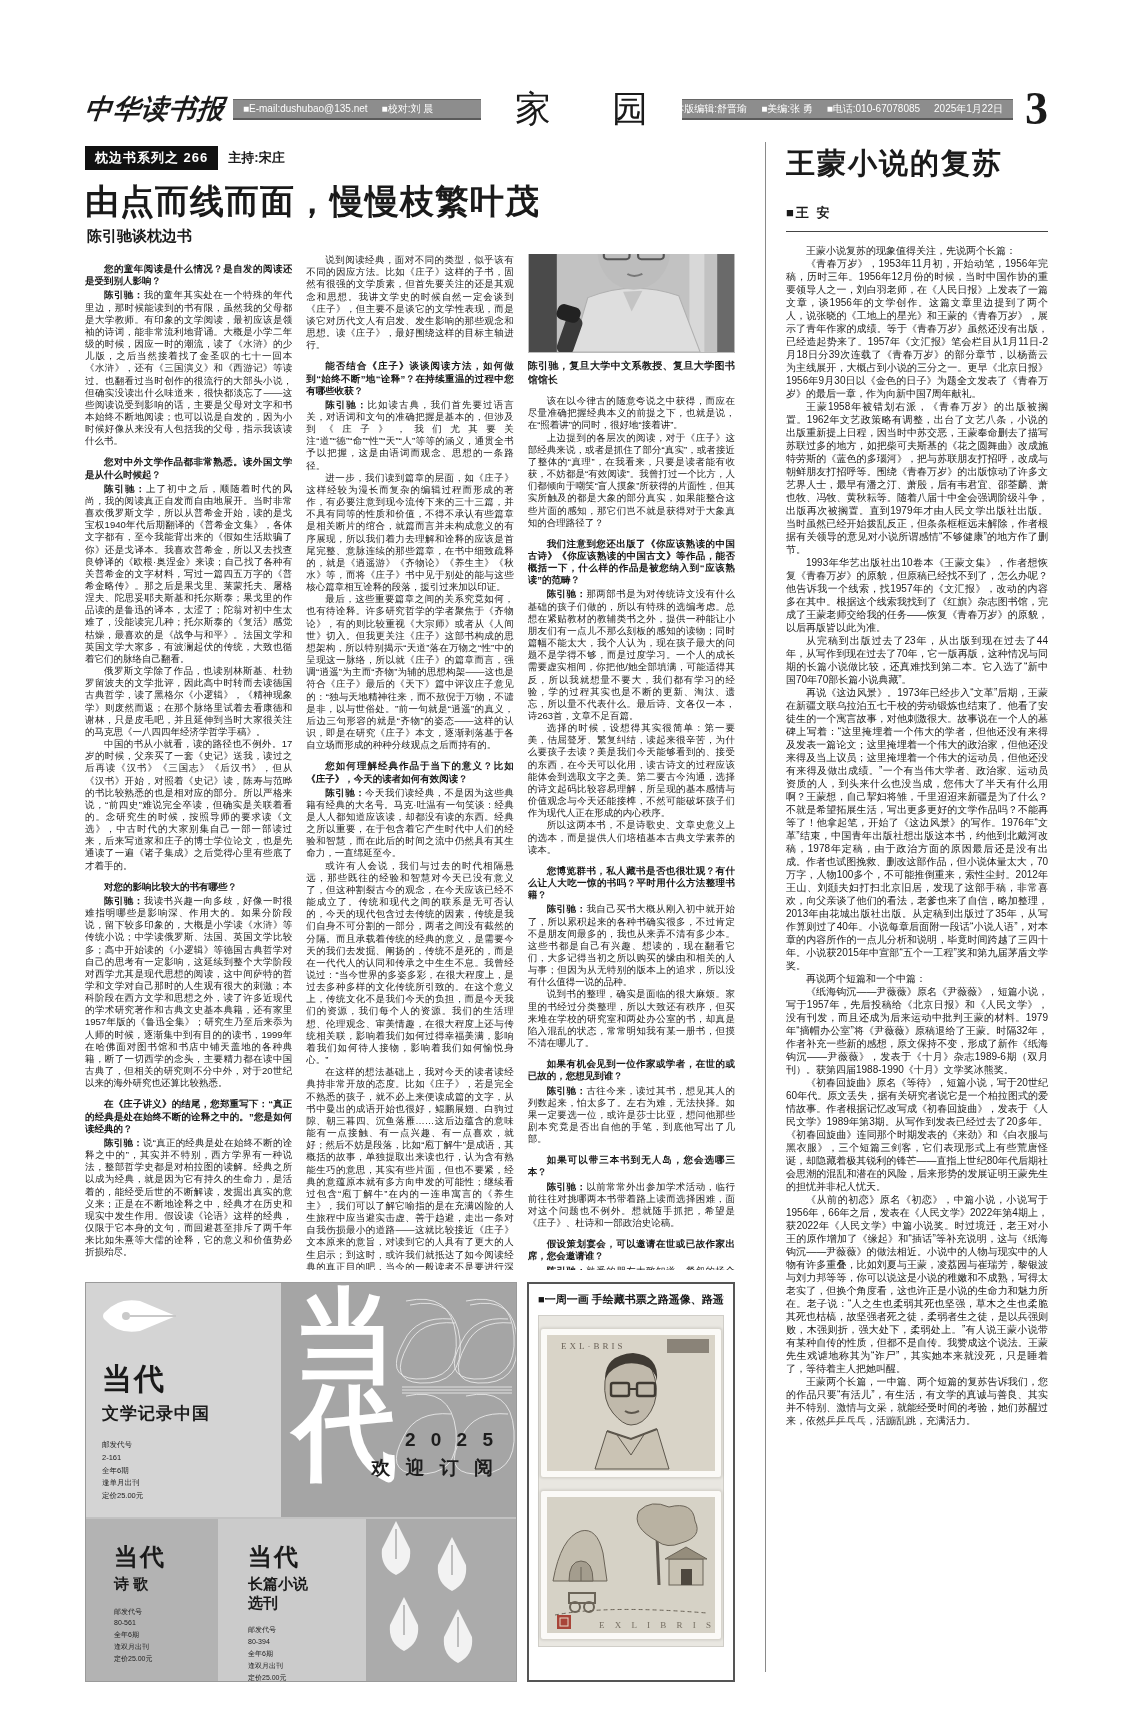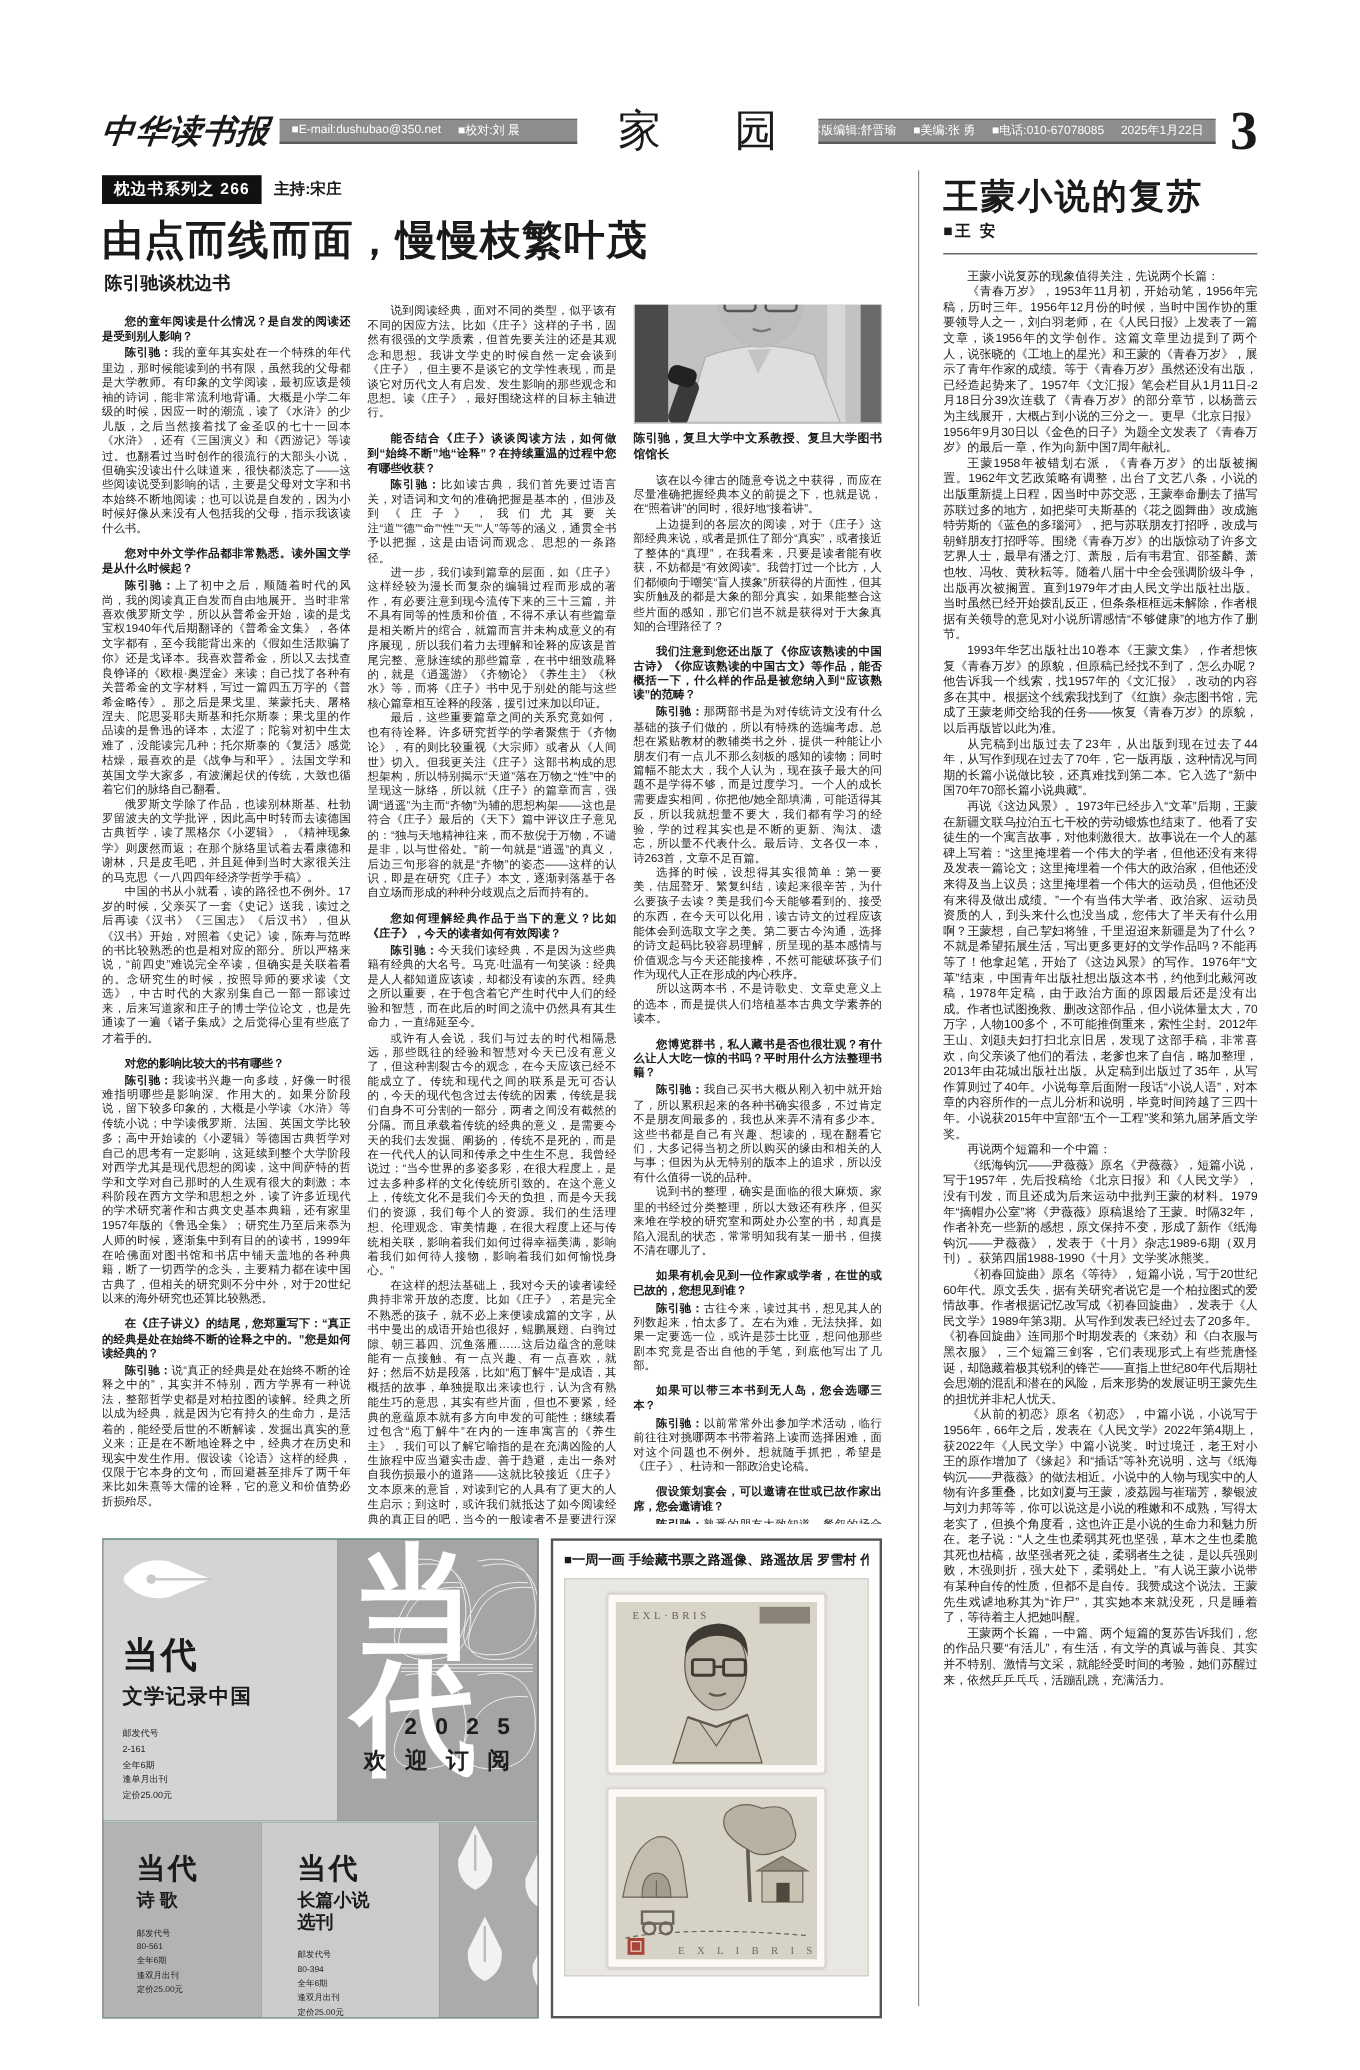--- a/index.html
+++ b/index.html
@@ -34,21 +34,21 @@
   .para.q { font-weight:bold; margin:9px 0 2px 0; }
   .para b { font-weight:bold; }
   .photo-block { margin-top:-66px; margin-bottom:6px; }
   .photo { display:block; width:100%; height:165px; border:1px solid #bbb; background:#c9c9c9; }
   .caption { font-size:10px; font-weight:bold; line-height:1.4; margin-top:6px; margin-bottom:8px; }
 
   
   .bottom-row { display:flex; gap:10px; margin-top:12px; height:400px; }
 
   
-  .ad-box { width:364px; flex:none; border:1px solid #9a9a9a; background:#0f766e; display:flex; flex-direction:column; overflow:hidden; }
+  .ad-box { width:432px; flex:none; border:1px solid #9a9a9a; background:#a16207; display:flex; flex-direction:column; overflow:hidden; }
   .ad-row1 { display:flex; height:245px; }
   .ad-cell-a { width:195px; background:#d4d4d4; position:relative; padding:14px 16px; }
   .ad-cell-b { flex:1; background:#a5a5a5; position:relative; overflow:hidden; }
   .ad-brand { font-size:30px; font-weight:900; letter-spacing:2px; margin-top:62px; }
   .ad-tagline { font-size:17px; font-weight:bold; margin-top:2px; letter-spacing:1px; }
   .ad-info { font-size:7.5px; line-height:1.7; white-space:pre-line; margin-top:14px; color:#222; }
   .ad-bigchar { position:absolute; left:12px; top:6px; color:#fff; font-size:104px; font-weight:900; line-height:0.92; }
   .ad-2025wave { position:absolute; right:0; top:8px; }
   .ad-sub { position:absolute; right:18px; bottom:34px; font-size:19px; font-weight:bold; letter-spacing:5px; color:#1d1d1d; text-align:right; line-height:1.5; white-space:pre-line; }
   .ad-row2 { display:flex; flex:1; border-top:2px solid #c2c2c2; }
@@ -61,33 +61,33 @@
 
   
   .pic-box { flex:1; border:2px solid #555; background:#fff; padding:8px 9px; overflow:hidden; }
   .pic-head { font-size:11px; font-weight:bold; white-space:nowrap; overflow:hidden; }
   .pic-panel { background:#e9e7e1; border:1px solid #d0cec8; margin-top:8px; padding:12px 14px; height:332px; display:flex; flex-direction:column; gap:12px; align-items:center; }
   .plate-card { background:#fbfaf7; border:1px solid #d8d5cd; border-radius:3px; padding:6px; box-shadow:0 0 3px rgba(0,0,0,.15); }
   .plate-card svg { display:block; }
 
   
   .r-title { font-size:29px; font-weight:900; letter-spacing:2px; margin-top:2px; }
-  .r-byline { font-size:13px; font-weight:bold; padding-bottom:9px; border-bottom:1px solid #444; letter-spacing:2px; }
+  .r-byline { font-size:13px; font-weight:bold; margin-top:20px; padding-bottom:9px; border-bottom:1px solid #444; letter-spacing:2px; }
   .r-paras { margin-top:12px; font-size:10px; line-height:1.3; text-align:justify; }
   .r-paras .para { text-indent:2em; }
 </style>
 </head>
 <body>
 
 <div class="page">
 
   <header class="masthead">
     <div class="brand">中华读书报</div>
     <div class="bar bar-left">
-      <span>■E-mail:dushubao@350.net</span>
+      <span>■E-mail:dushubao@135.net</span>
       <span>■校对:刘 晨</span>
     </div>
     <div class="section-title">家 园</div>
     <div class="bar bar-right">
       <span>■本版编辑:舒晋瑜</span>
       <span>■美编:张 勇</span>
       <span>■电话:010-67078085</span>
       <span>2025年1月22日</span>
     </div>
     <div class="pageno">3</div>

